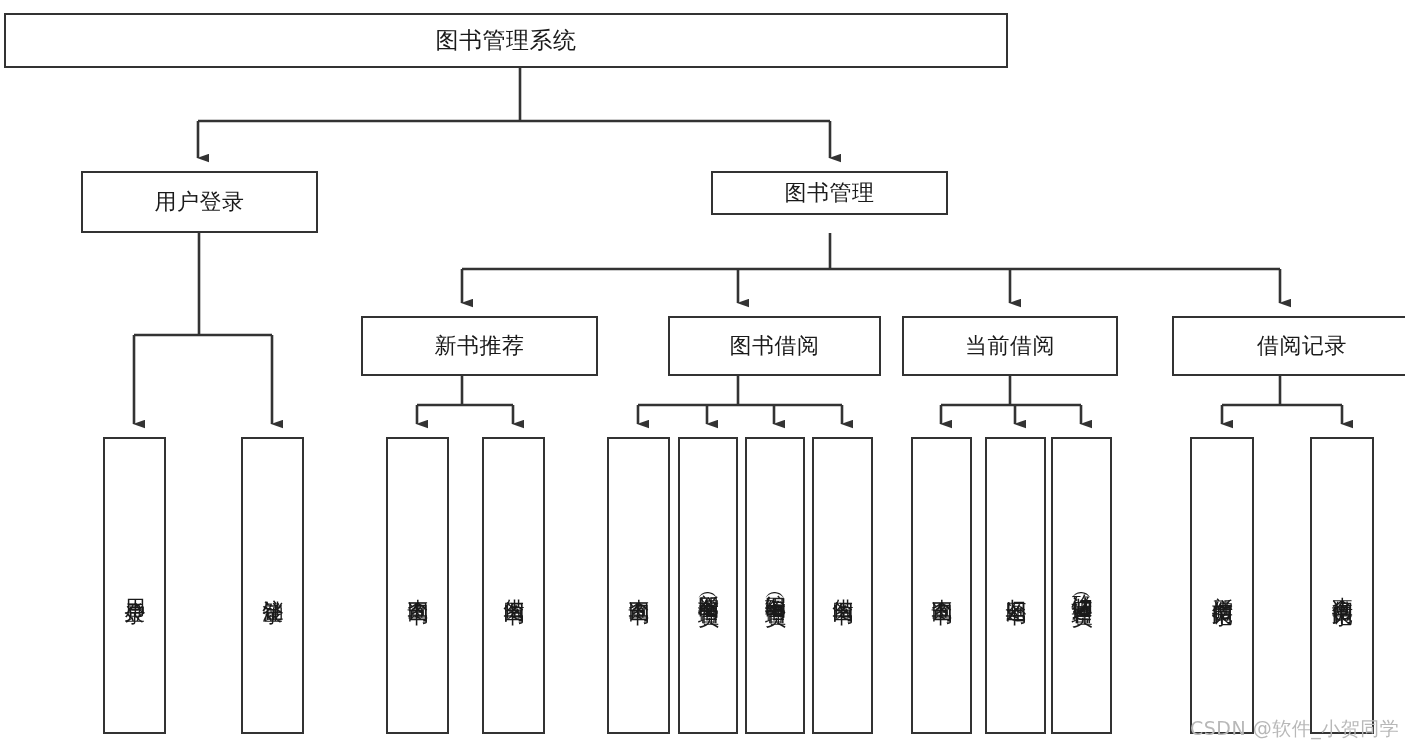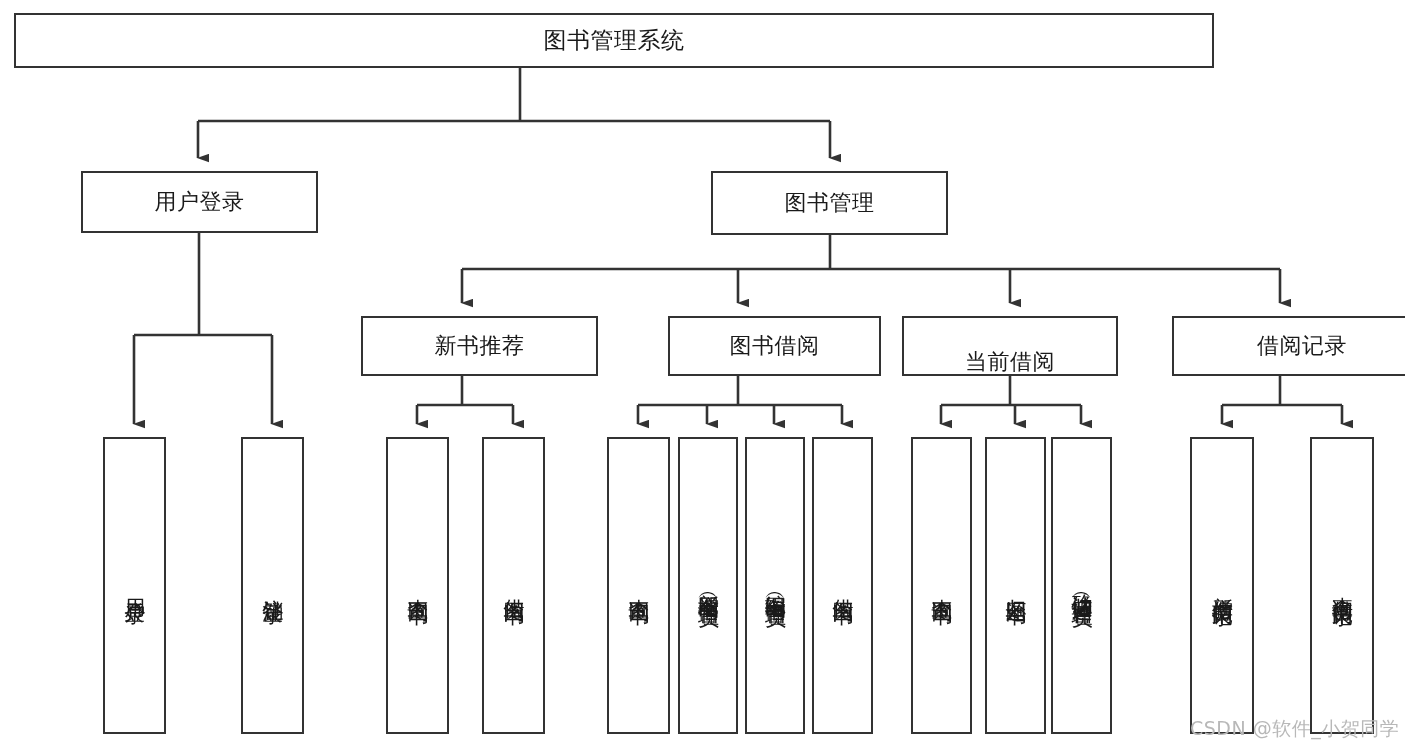--- a/index.html
+++ b/index.html
@@ -130,38 +130,38 @@
     </g>
 
     <g stroke="#333333" stroke-width="2.6" fill="none">
       <path d="M 1280,376 L 1280,405"></path>
       <path d="M 1222,405 L 1342,405"></path>
       <path d="M 1222,405 L 1222,424" marker-end="url(#arrowhead)"></path>
       <path d="M 1342,405 L 1342,424" marker-end="url(#arrowhead)"></path>
     </g>
   </svg>
 
-  <div class="node-box root" style="left:14px; top:13px; width:1200px; height:55px;">
+  <div class="node-box root" style="left:4px; top:13px; width:1004px; height:55px;">
     <span class="node-label-h">图书管理系统</span>
   </div>
 
   <div class="node-box" style="left:81px; top:171px; width:237px; height:62px;">
     <span class="node-label-h">用户登录</span>
   </div>
-  <div class="node-box" style="left:711px; top:171px; width:237px; height:64px;">
+  <div class="node-box" style="left:711px; top:171px; width:237px; height:44px;">
     <span class="node-label-h">图书管理</span>
   </div>
 
   <div class="node-box" style="left:361px; top:316px; width:237px; height:60px;">
     <span class="node-label-h">新书推荐</span>
   </div>
   <div class="node-box" style="left:632px; top:316px; width:213px; height:60px;margin-left:36px;">
     <span class="node-label-h">图书借阅</span>
   </div>
-  <div class="node-box" style="left:902px; top:316px; width:216px; height:60px;align-items:flex-end;">
+  <div class="node-box" style="left:902px; top:316px; width:216px; height:60px;">
     <span class="node-label-h">当前借阅</span>
   </div>
   <div class="node-box" style="left:1172px; top:316px; width:260px; height:60px;">
     <span class="node-label-h">借阅记录</span>
   </div>
 
   <div class="leaf-box" style="left:103px; top:437px; width:63px; height:297px;">
     <span class="node-label-v">用户登录</span>
   </div>
   <div class="leaf-box" style="left:241px; top:437px; width:63px; height:297px;">

